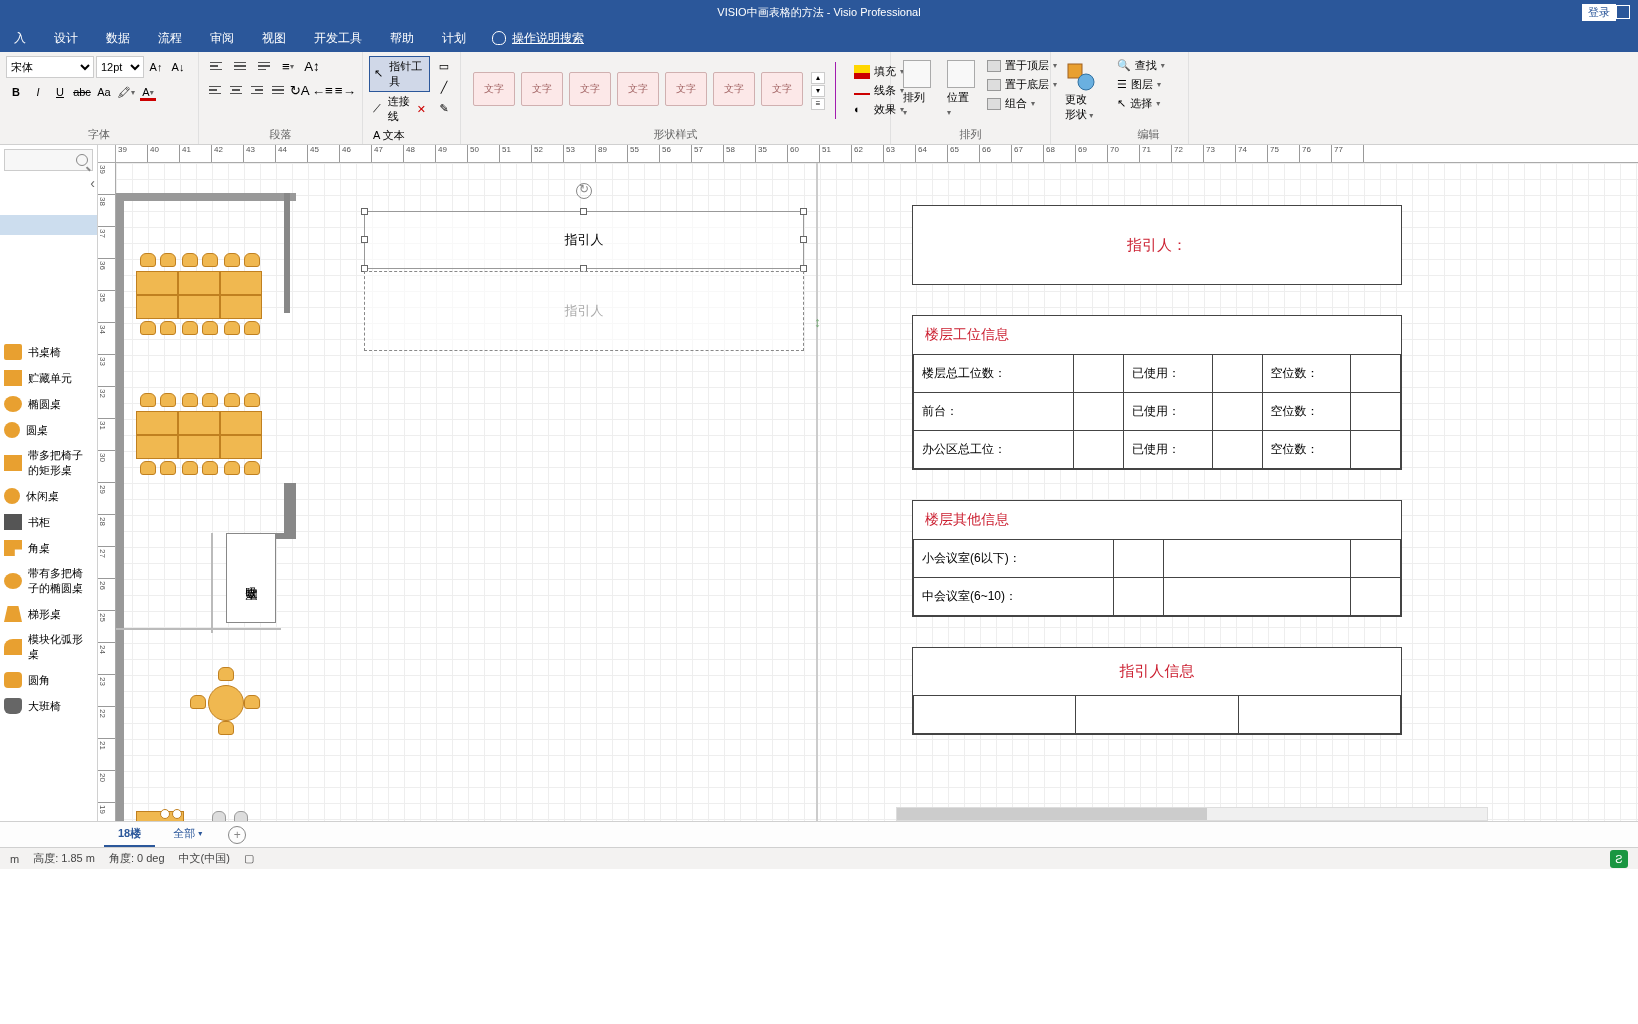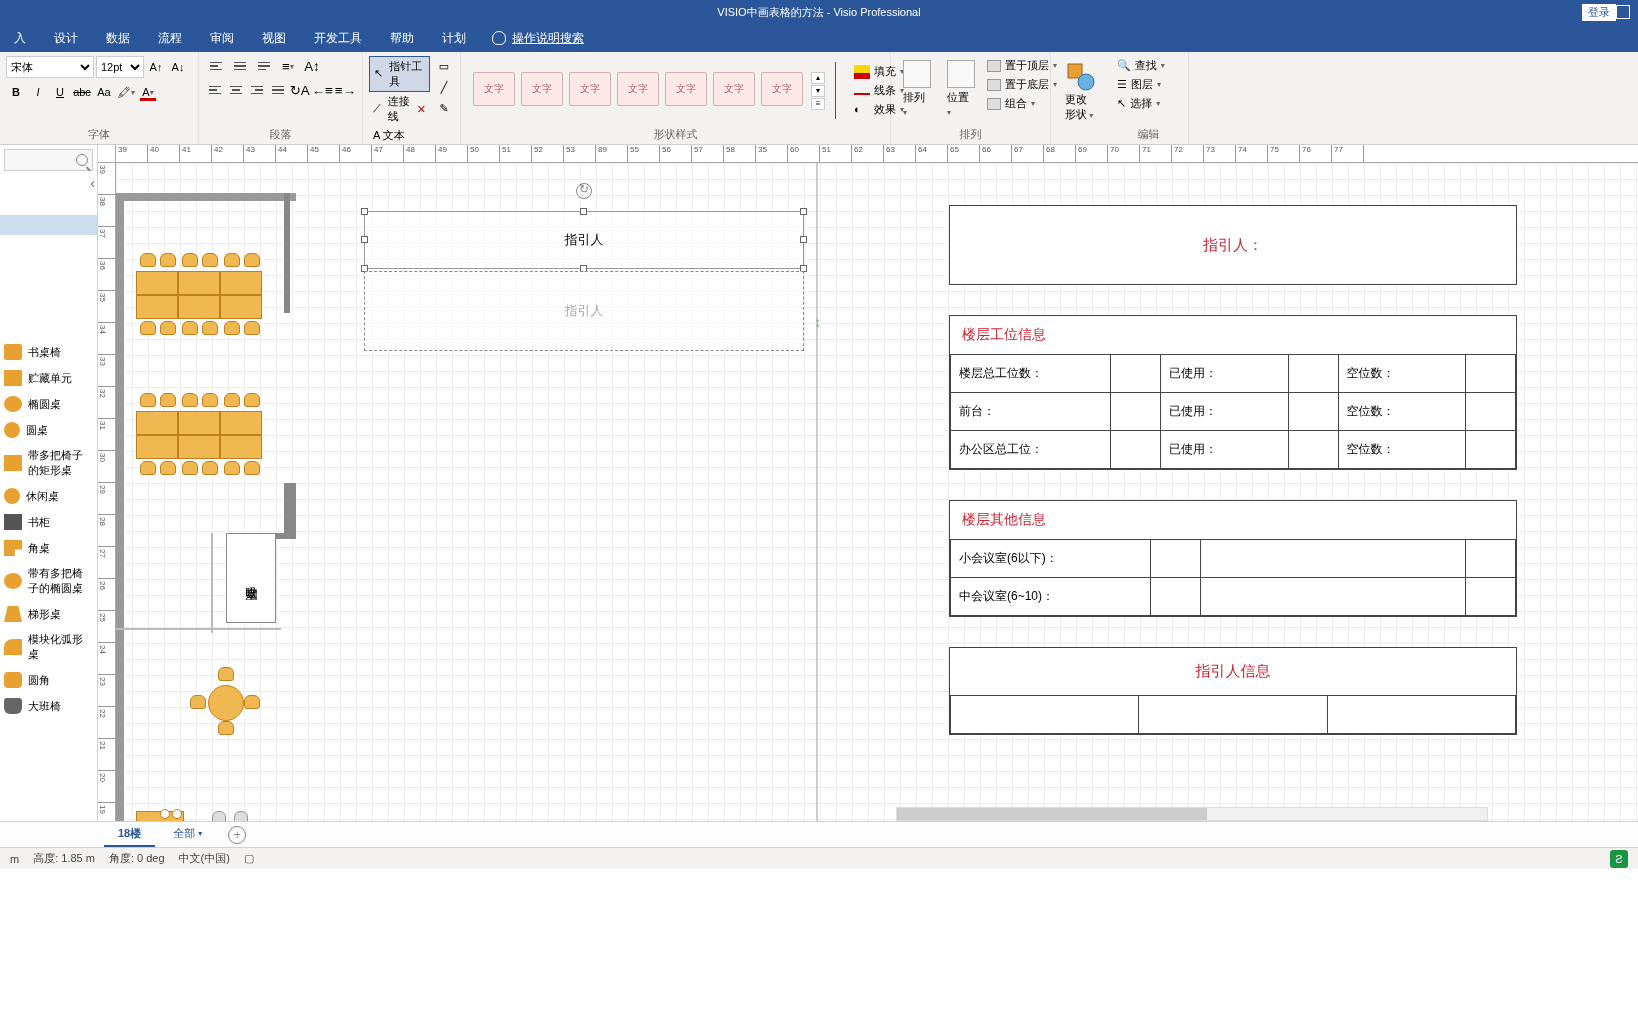--- a/index.html
+++ b/index.html
@@ -122,21 +122,21 @@
     .sel-box { position: relative; border: 1px solid #999; height: 58px; display: flex; align-items: center; justify-content: center; font-size: 13px; background: rgba(255,255,255,0.6); }
     .sel-box.dashed { border: 1px dashed #888; }
     .handle { width: 7px; height: 7px; background: #fff; border: 1px solid #666; position: absolute; }
     .handle.tl { top: -4px; left: -4px; } .handle.tr { top: -4px; right: -4px; }
     .handle.bl { bottom: -4px; left: -4px; } .handle.br { bottom: -4px; right: -4px; }
     .handle.tm { top: -4px; left: 50%; margin-left: -4px; } .handle.bm { bottom: -4px; left: 50%; margin-left: -4px; }
     .handle.ml { left: -4px; top: 50%; margin-top: -4px; } .handle.mr { right: -4px; top: 50%; margin-top: -4px; }
     .resize-arrow { position: absolute; right: -18px; bottom: 20px; color: #7a7; font-size: 14px; }
     
     
-    .rt-wrap { position: absolute; left: 796px; top: 42px; width: 568px; margin-left: 37px; }
+    .rt-wrap { position: absolute; left: 796px; top: 42px; width: 490px; }
     .rt-box { border: 1.5px solid #444; margin-bottom: 30px; background: #fff; }
     .rt-title { text-align: center; color: #c23; font-size: 15px; padding: 14px; }
     .rt-subtitle { color: #c23; font-size: 14px; padding: 10px 12px; font-weight: 500; }
     .rt-table { width: 100%; border-collapse: collapse; }
     .rt-table td { border: 1px solid #444; padding: 10px 8px; font-size: 12px; }
     .rt-table .lbl { width: 160px; }
     .rt-table .sm { width: 50px; }
     
     
     .page-tabs { height: 26px; border-top: 1px solid #d0d0d0; display: flex; align-items: center; padding-left: 104px; gap: 4px; background: #fdfdfd; }

